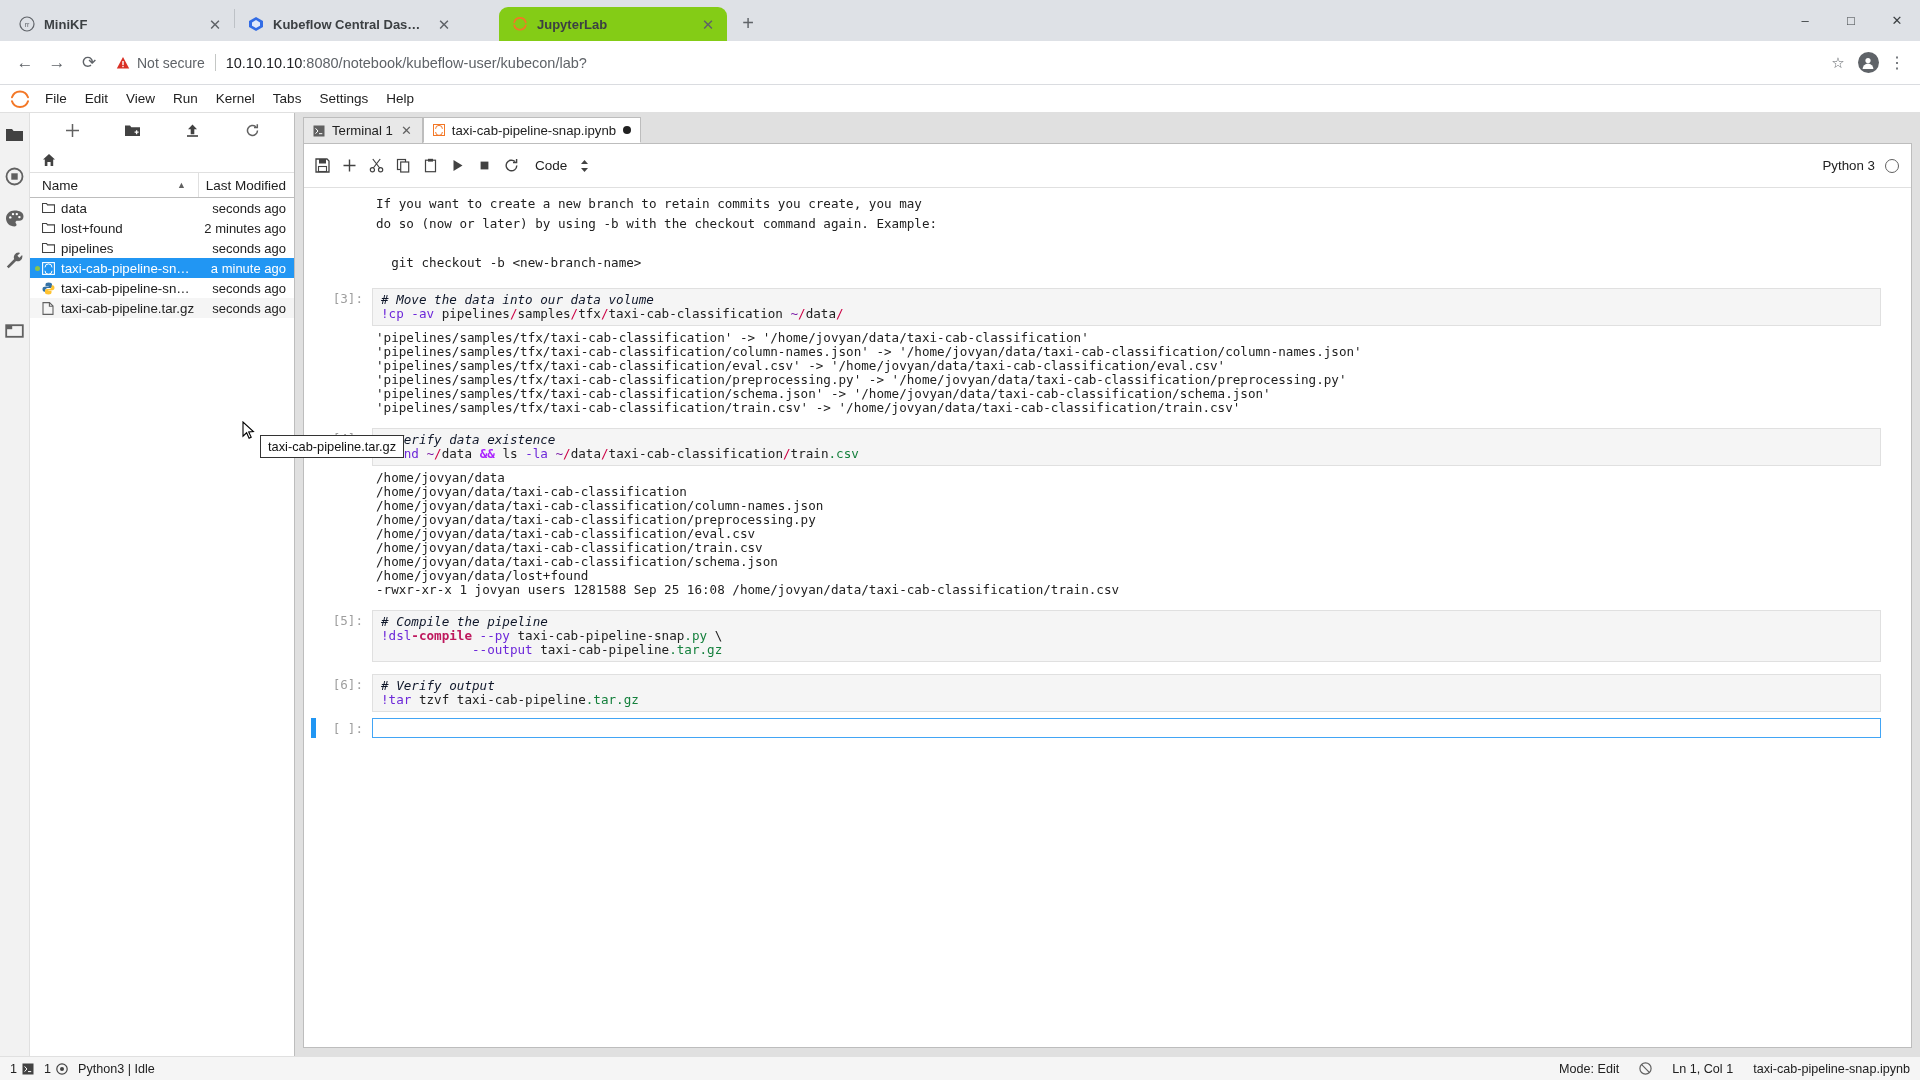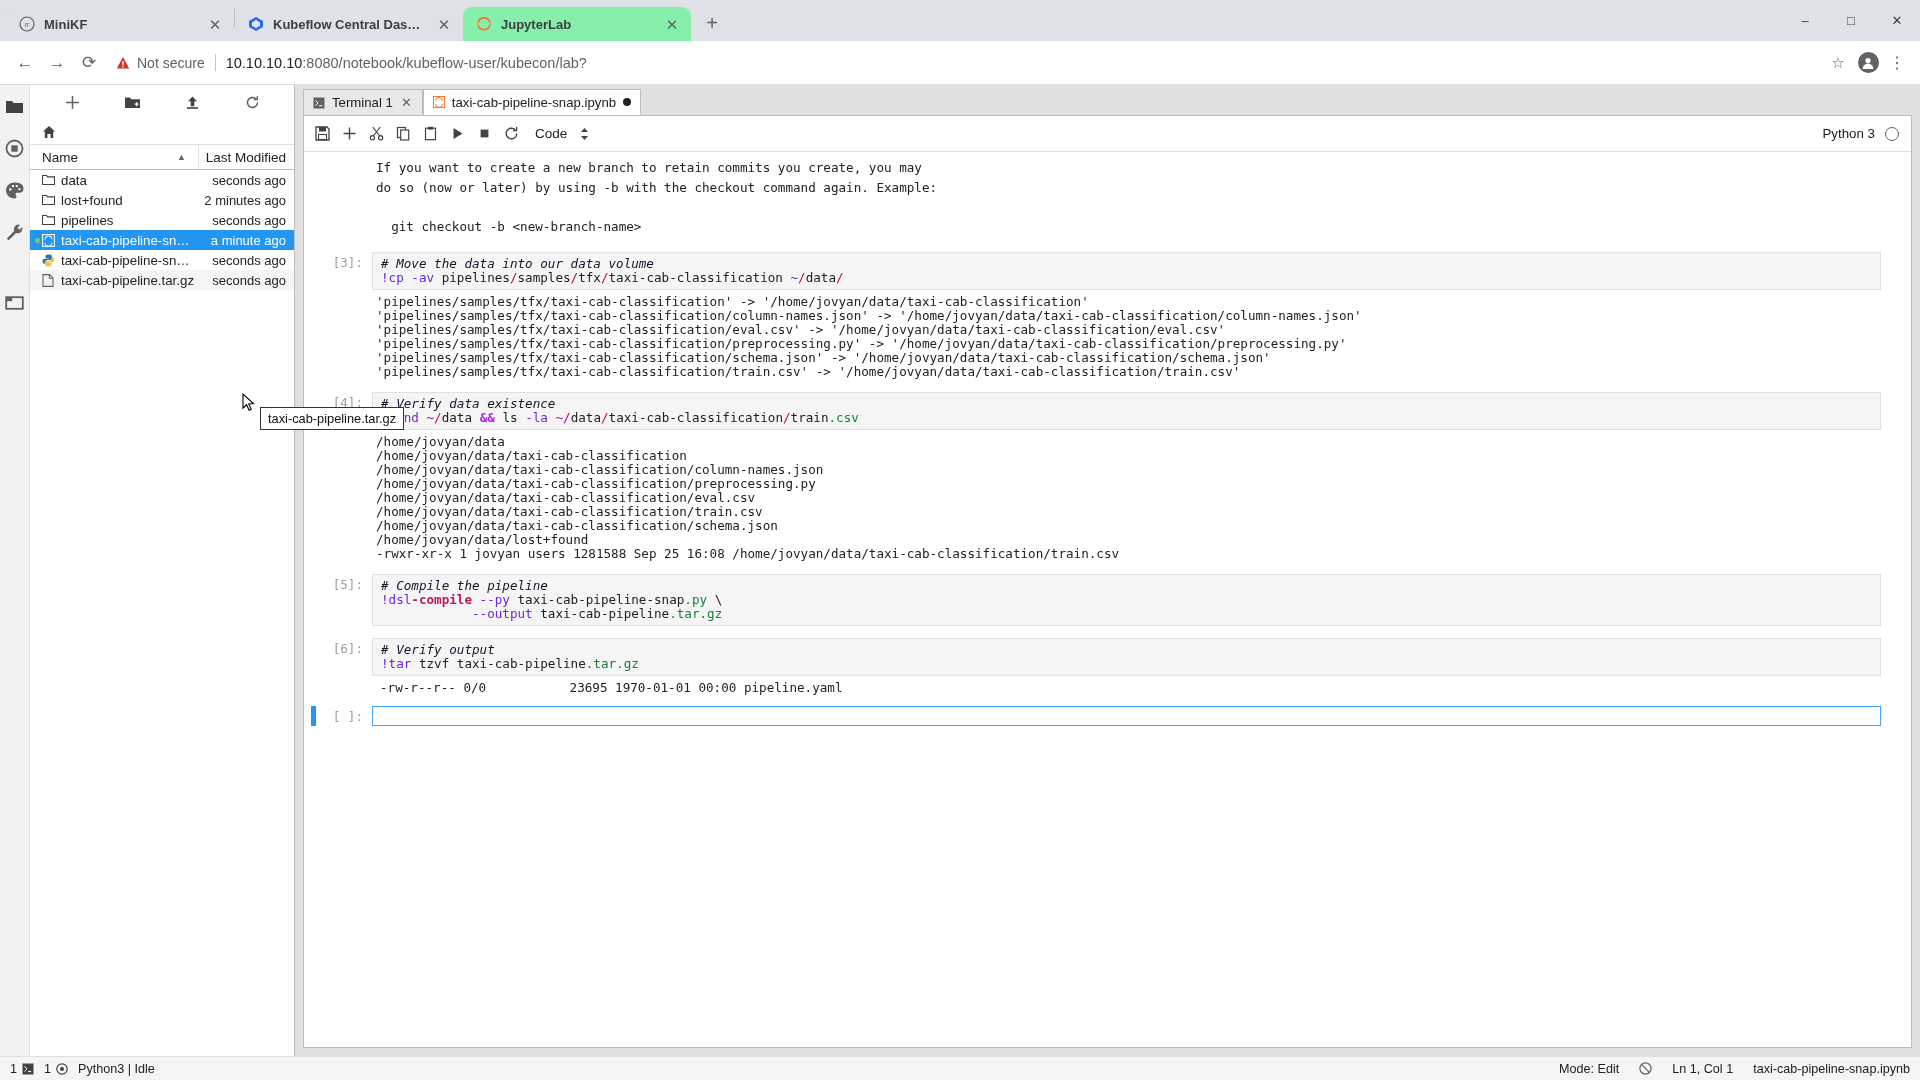--- a/index.html
+++ b/index.html
@@ -16,21 +16,21 @@
     height: 41px; background: #dee1e6;
     display: flex; align-items: flex-end; padding-left: 6px; flex: 0 0 auto;
     position: relative;
   }
   .btab {
     height: 34px; width: 228px; display: flex; align-items: center;
     padding: 0 10px 0 12px; font-size: 14.5px; color: #3c4043;
     border-radius: 9px 9px 0 0; position: relative; gap: 9px;
   }
   .btab.inactive { background: #dee1e6; }
-  .btab.active { background: #86efac; }
+  .btab.active { background: #84cc16; margin-left: 36px; }
   .btab .favicon { width: 17px; height: 17px; flex: 0 0 17px; display:flex; align-items:center; justify-content:center; }
   .btab .tlabel {
     flex: 1 1 auto; white-space: nowrap; overflow: hidden;
     text-overflow: ellipsis; font-size: 13px; font-weight: bold;
   }
   .btab .tclose {
     width: 18px; height: 18px; flex: 0 0 18px; font-size: 15px;
     color: #5f6368; display: flex; align-items: center; justify-content: center;
     line-height: 1;
   }
@@ -145,21 +145,21 @@
     max-width: 230px;
   }
   .dtab.active { background: #ffffff; border-bottom: 1px solid #fff; }
   .dtab .dlabel { white-space: nowrap; overflow: hidden; text-overflow: ellipsis; }
   .dtab .dclose { font-size: 13px; color: #616161; width:13px; text-align:center; }
   .dtab .ddirty { width: 8px; height: 8px; border-radius: 50%; background: #212121; }
 
   .nb-wrap { flex: 1 1 auto; display: flex; flex-direction: column; background: #fff;
              margin: 0 8px 8px 8px; border: 1px solid #bdbdbd; min-height: 0; }
   .nb-toolbar {
-    height: 36px; flex: 0 0 auto; display: flex; align-items: center;
+    height: 44px; flex: 0 0 auto; display: flex; align-items: center;
     gap: 2px; padding: 0 6px; border-bottom: 1px solid #e0e0e0; background: #fff;
   }
   .nb-tb-btn { width: 25px; height: 24px; display:flex; align-items:center; justify-content:center; color:#616161; }
   .nb-celltype { display: flex; align-items: center; gap: 12px; margin-left: 9px; font-size: 13.5px; color:#212121; }
   .nb-kernel { margin-left: auto; display: flex; align-items: center; gap: 10px; font-size: 13.3px; color:#212121; padding-right:6px; }
   .kernel-idle { width: 14px; height: 14px; border: 1.6px solid #616161; border-radius: 50%; }
 
   .nb-scroll { flex: 1 1 auto; overflow: hidden; position: relative; padding-top: 4px; }
 
   .cell { display: flex; margin: 0; padding: 0 0 0 0; }
@@ -283,20 +283,36 @@
           <circle cx="7" cy="4.6" r="2.6" fill="#fff"></circle>
           <path d="M1.6 13a5.4 5.4 0 0 1 10.8 0Z" fill="#fff"></path>
         </svg>
     </span>
   </div>
   <div class="kebab">⋮</div>
 </div>
 
 <div class="jl-root">
 
+  <div class="jl-menubar">
+    <div class="jl-logo">
+      <svg width="22" height="20" viewBox="0 0 22 20">
+        <path d="M3 12.2a8.4 8.4 0 0 0 16 0" fill="none" stroke="#f37726" stroke-width="2" stroke-linecap="round"></path>
+        <path d="M19 8.3a8.4 8.4 0 0 0-16 0" fill="none" stroke="#f37726" stroke-width="2" stroke-linecap="round"></path>
+      </svg>
+    </div>
+    <div class="jl-menu-item">File</div>
+    <div class="jl-menu-item">Edit</div>
+    <div class="jl-menu-item">View</div>
+    <div class="jl-menu-item">Run</div>
+    <div class="jl-menu-item">Kernel</div>
+    <div class="jl-menu-item">Tabs</div>
+    <div class="jl-menu-item">Settings</div>
+    <div class="jl-menu-item">Help</div>
+  </div>
 
   <div class="jl-body">
 
     <div class="jl-activitybar">
       <div class="ab-icon active">
         <svg width="19" height="19" viewBox="0 0 19 19">
             <path d="M1 4h6l1.6 2H18v10H1Z" fill="#424242"></path>
           </svg>
       </div>
       <div class="ab-icon">
@@ -590,21 +606,20 @@
 <span><span class="op">!dsl</span><span class="kw">-compile</span> <span class="op">--py</span> taxi-cab-pipeline-snap<span class="st">.py</span> \
             <span class="op">--output</span> taxi-cab-pipeline<span class="st">.tar.gz</span></span></div>
             </div>
           </div>
 
           <div class="cell" style="margin-top:12px;">
             <div class="cell-prompt">[6]:</div>
             <div class="cell-body">
               <div class="code-area"><span class="cm"># Verify output</span>
 <span><span class="op">!tar</span> tzvf taxi-cab-pipeline<span class="st">.tar.gz</span></span></div>
-              <div class="out-area" style="padding-left:8px;"><span>-rw-r--r-- 0/0           23695 1970-01-01 00:00 pipeline.yaml</span></div>
             </div>
           </div>
 
           <div class="cell active-cell" style="margin-top:6px;">
             <div class="active-bar"></div>
             <div class="cell-prompt">[ ]:</div>
             <div class="cell-body">
               <div class="empty-input"></div>
             </div>
           </div>

